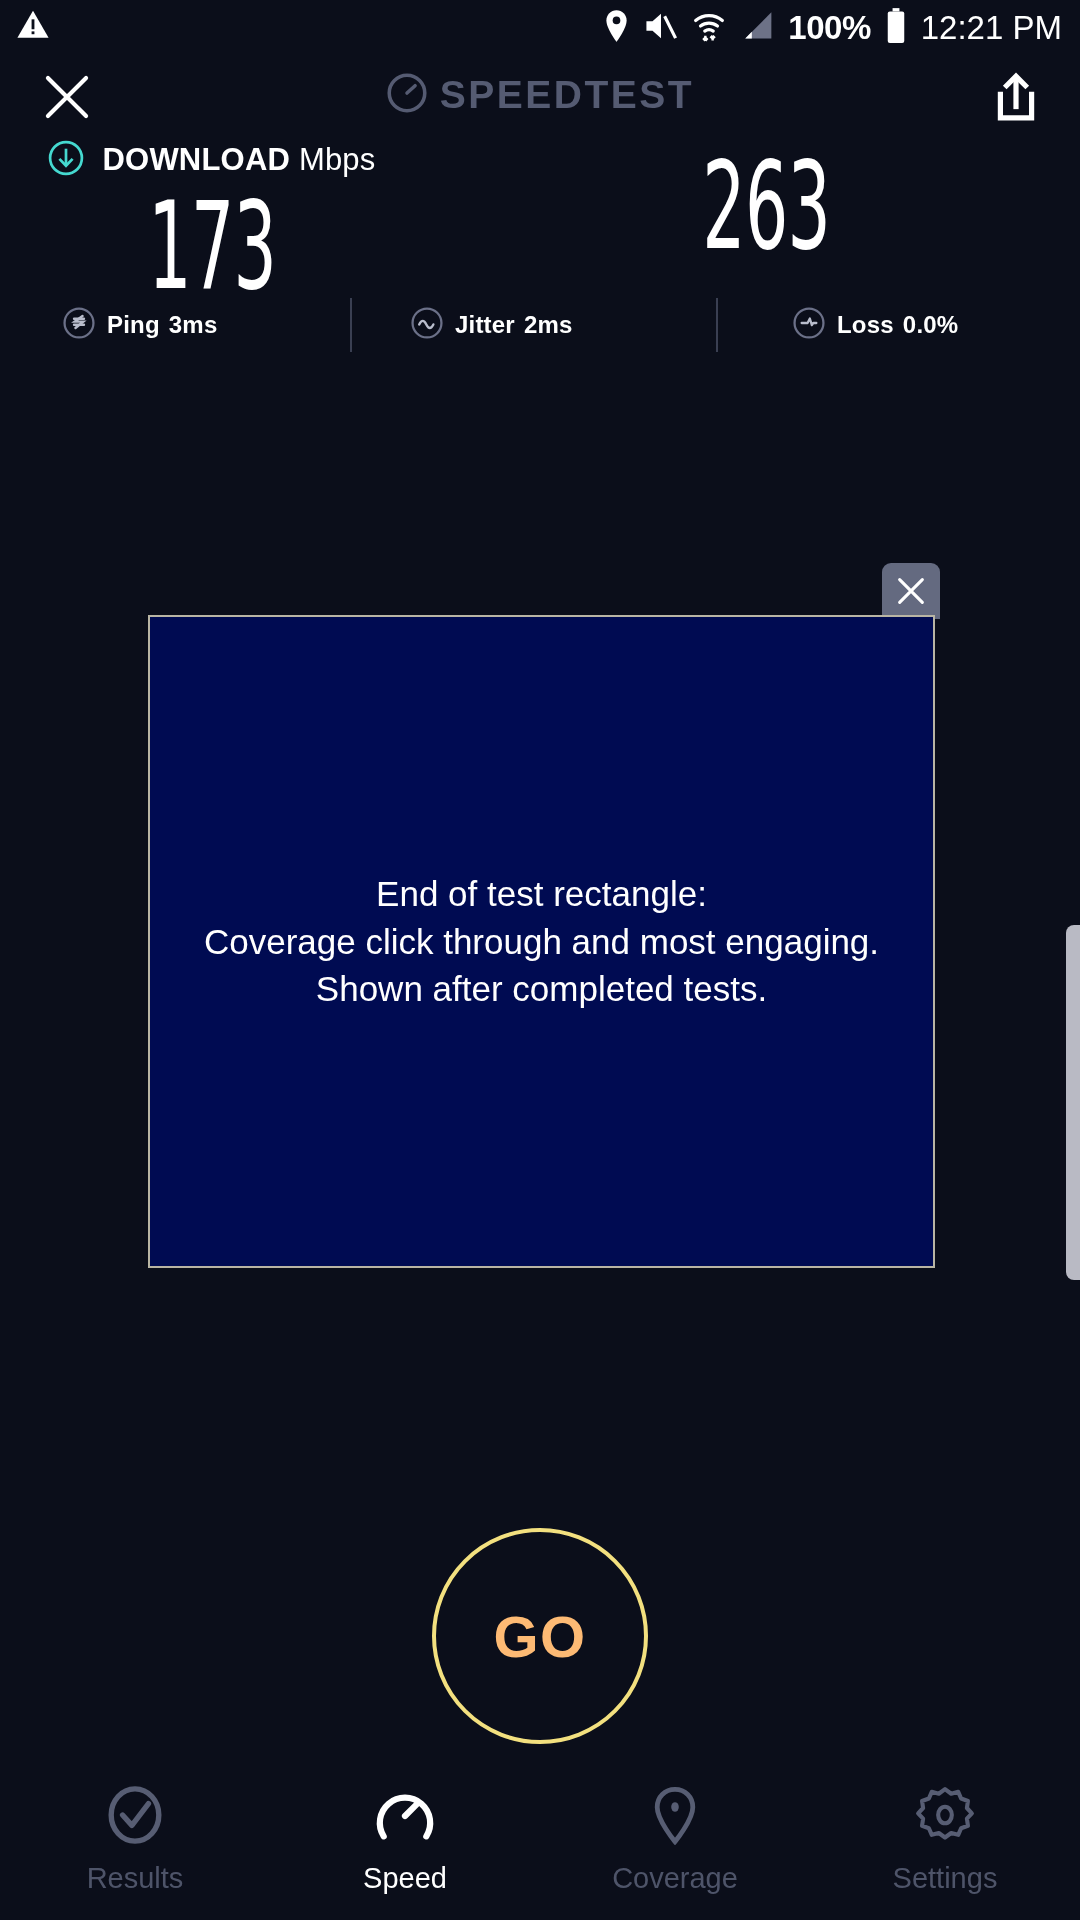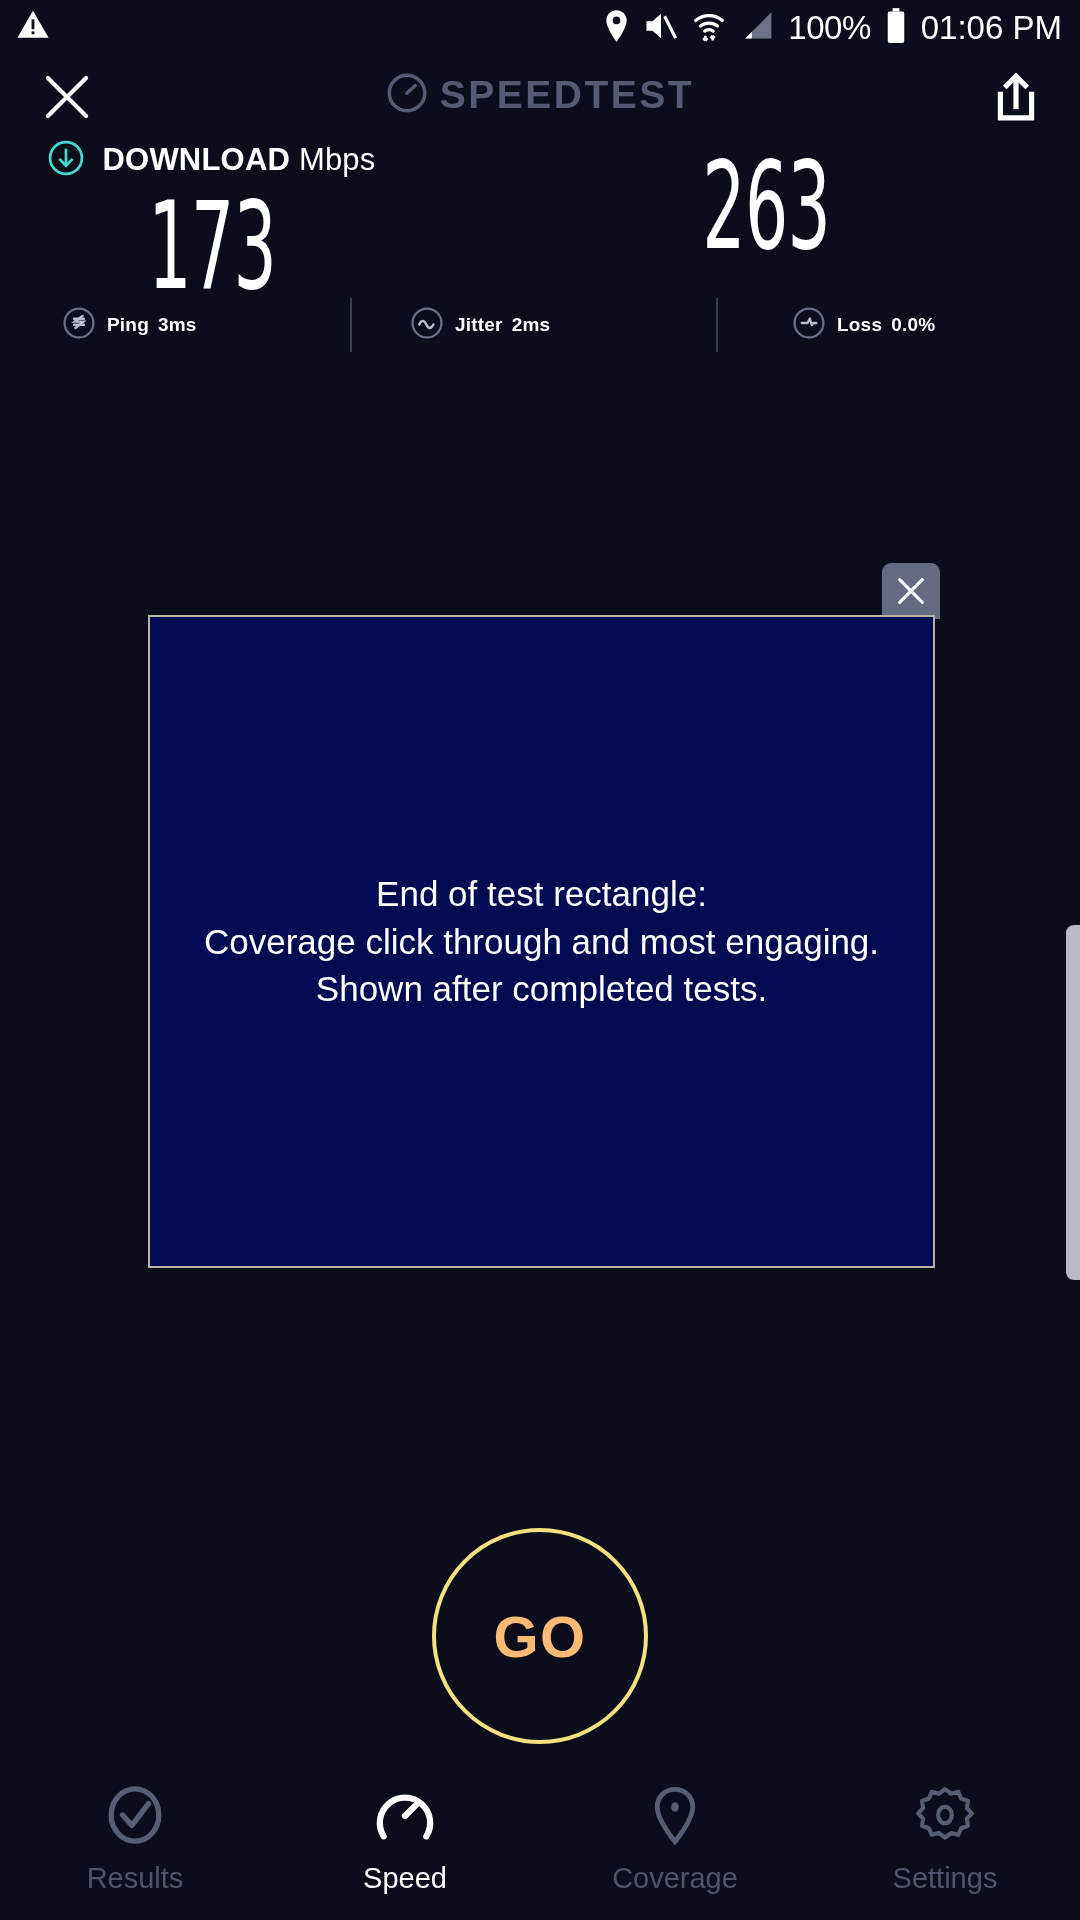--- a/index.html
+++ b/index.html
@@ -14,21 +14,21 @@
   
   .statusbar {
     position:absolute; top:0; left:0; width:1080px; height:55px;
     display:flex; align-items:center; color:#ffffff;
   }
   .sb-left { position:absolute; left:16px; top:8px; }
   .sb-right {
     position:absolute; right:18px; top:0; height:55px;
     display:flex; align-items:center; gap:14px;
   }
-  .sb-batt-pct { font-size:33px; letter-spacing:-0.5px; font-weight:400; }
+  .sb-batt-pct { font-size:33px; letter-spacing:-0.5px; font-weight:700; }
   .sb-time { font-size:33px; letter-spacing:0px; font-weight:400; }
 
   
   .appheader {
     position:absolute; top:55px; left:0; width:1080px; height:80px;
   }
   .hdr-close {
     position:absolute; left:35px; top:10px; width:64px; height:64px;
     display:flex; align-items:center; justify-content:center;
   }
@@ -62,21 +62,21 @@
     transform:scaleX(0.62); transform-origin:center top;
     margin-top:14px;
   }
 
   
   .metrics {
     position:absolute; top:300px; left:0; width:1080px; height:50px;
     display:flex; align-items:center;
   }
   .metric { display:flex; align-items:center; gap:11px; }
-  .metric-text { color:#ffffff; font-size:19px; font-weight:700; letter-spacing:0.2px; }
+  .metric-text { color:#ffffff; font-size:24px; font-weight:700; letter-spacing:0.2px; }
   .metric-text .k { font-weight:700; }
   .metric-text .v { font-weight:700; margin-left:9px; }
   .m-ping { position:absolute; left:62px; }
   .m-jit  { position:absolute; left:410px; }
   .m-loss { position:absolute; left:792px; }
   .divider { position:absolute; width:2px; height:54px; background:#3a3f52; top:-2px; }
   .div1 { left:350px; }
   .div2 { left:716px; }
 
   
@@ -168,21 +168,21 @@
           <path d="M9 16 L9 21 L4 21 Z" fill="#ffffff"></path>
         </svg>
       </span>
       <span class="sb-batt-pct">100%</span>
       <span>
         <svg width="22" height="36" viewBox="0 0 16 26">
           <rect x="5.5" y="0" width="5" height="2.4" fill="#fff"></rect>
           <rect x="2" y="2.4" width="12" height="23" rx="1.5" fill="#fff"></rect>
         </svg>
       </span>
-      <span class="sb-time">01:06 PM</span>
+      <span class="sb-time">12:21 PM</span>
     </div>
   </div>
 
   <div class="appheader">
     <div class="hdr-brand">
       <span>
         <svg width="42" height="42" viewBox="0 0 26 26">
           <circle cx="13" cy="13" r="11" stroke="#555b72" stroke-width="2.2" fill="none"></circle>
           <path d="M13 13 L18 8.5" stroke="#555b72" stroke-width="2.2" stroke-linecap="round"></path>
         </svg>

